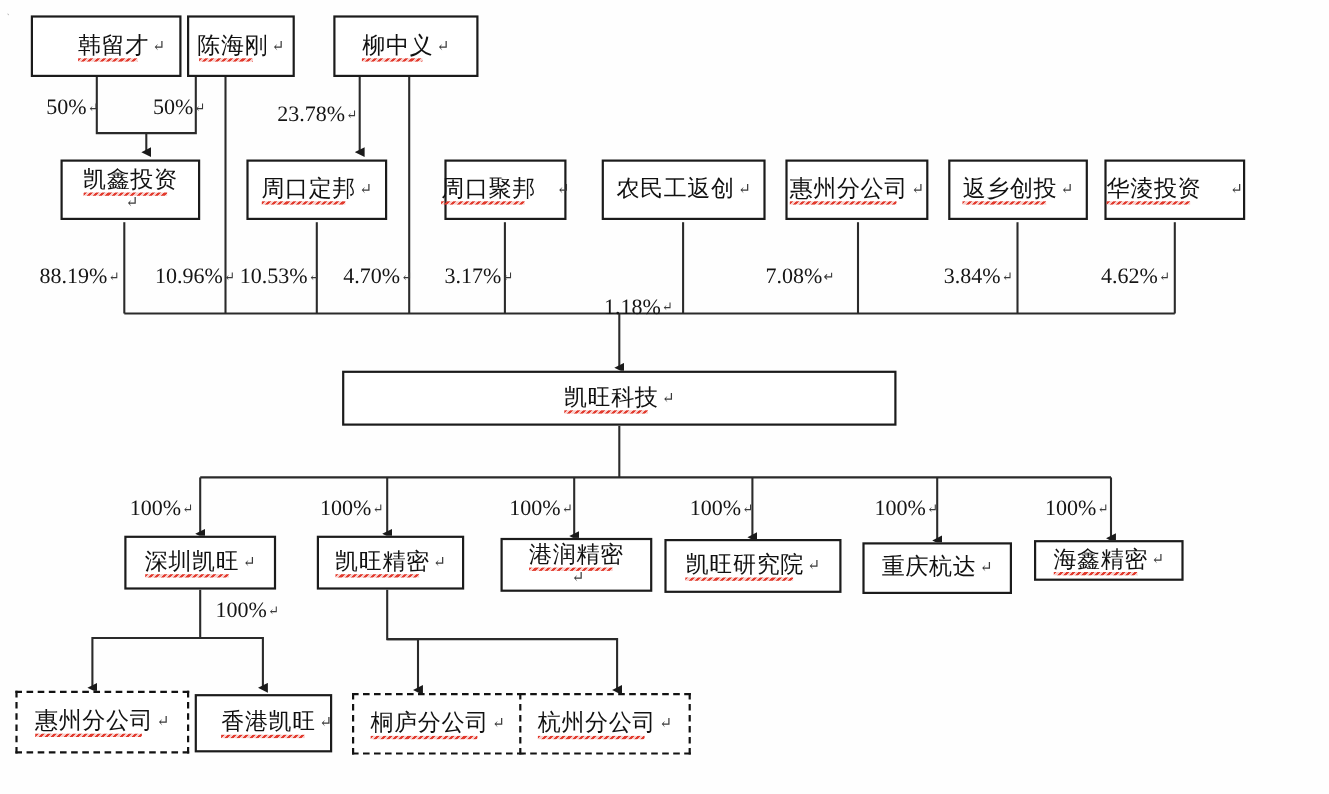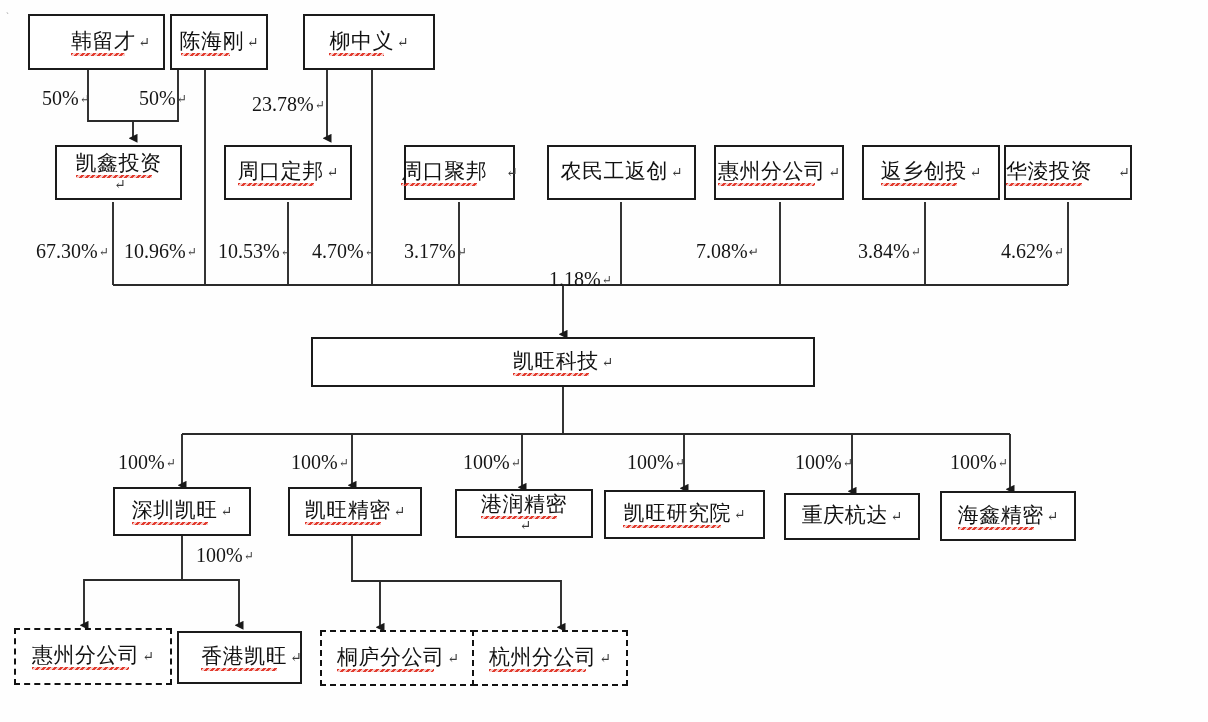--- a/index.html
+++ b/index.html
@@ -176,21 +176,21 @@
   <div class="node" style="left:547px; top:145px; width:149px; height:55px;">
     <span class="label">农民工返创</span>
     <span class="pilcrow">↵</span>
   </div>
 
   <div class="node" style="left:714px; top:145px; width:130px; height:55px;">
     <span class="label squiggle">惠州分公司</span>
     <span class="pilcrow">↵</span>
   </div>
 
-  <div class="node" style="left:862px; top:145px; width:138px; height:55px;">
+  <div class="node" style="left:862px; top:145px; width:127px; height:55px;">
     <span class="label squiggle">返乡创投</span>
     <span class="pilcrow">↵</span>
   </div>
 
   <div class="node" style="left:1004px; top:145px; width:128px; height:55px;justify-content:space-between;">
     <span class="label squiggle">华淩投资</span>
     <span class="pilcrow">↵</span>
   </div>
 
   <div class="node" style="left:311px; top:337px; width:504px; height:50px;">
@@ -216,21 +216,21 @@
   <div class="node" style="left:604px; top:490px; width:161px; height:49px;">
     <span class="label squiggle">凯旺研究院</span>
     <span class="pilcrow">↵</span>
   </div>
 
   <div class="node" style="left:784px; top:493px; width:136px; height:47px;">
     <span class="label">重庆杭达</span>
     <span class="pilcrow">↵</span>
   </div>
 
-  <div class="node" style="left:940px; top:491px; width:136px; height:50px;">
+  <div class="node" style="left:940px; top:491px; width:136px; height:37px;">
     <span class="label squiggle">海鑫精密</span>
     <span class="pilcrow">↵</span>
   </div>
 
   <div class="node dashed" style="left:14px; top:628px; width:158px; height:57px;">
     <span class="label squiggle">惠州分公司</span>
     <span class="pilcrow">↵</span>
   </div>
 
   <div class="node" style="left:177px; top:631px; width:125px; height:53px;padding-left:24px;">
@@ -254,24 +254,24 @@
 
   <div class="pct" style="left:139px; top:88px;">
     <span>50%</span><span class="pilcrow">↵</span>
   </div>
 
   <div class="pct" style="left:252px; top:94px;">
     <span>23.78%</span><span class="pilcrow">↵</span>
   </div>
 
   <div class="pct" style="left:36px; top:241px;">
-    <span>67.30%</span><span class="pilcrow">↵</span>
-  </div>
-
-  <div class="pct" style="left:124px; top:241px;text-align:center;">
+    <span>88.19%</span><span class="pilcrow">↵</span>
+  </div>
+
+  <div class="pct" style="left:141px; top:241px;text-align:center;">
     <span>10.96%</span><span class="pilcrow">↵</span>
   </div>
 
   <div class="pct" style="left:218px; top:241px;">
     <span>10.53%</span><span class="pilcrow">↵</span>
   </div>
 
   <div class="pct" style="left:312px; top:241px;">
     <span>4.70%</span><span class="pilcrow">↵</span>
   </div>

